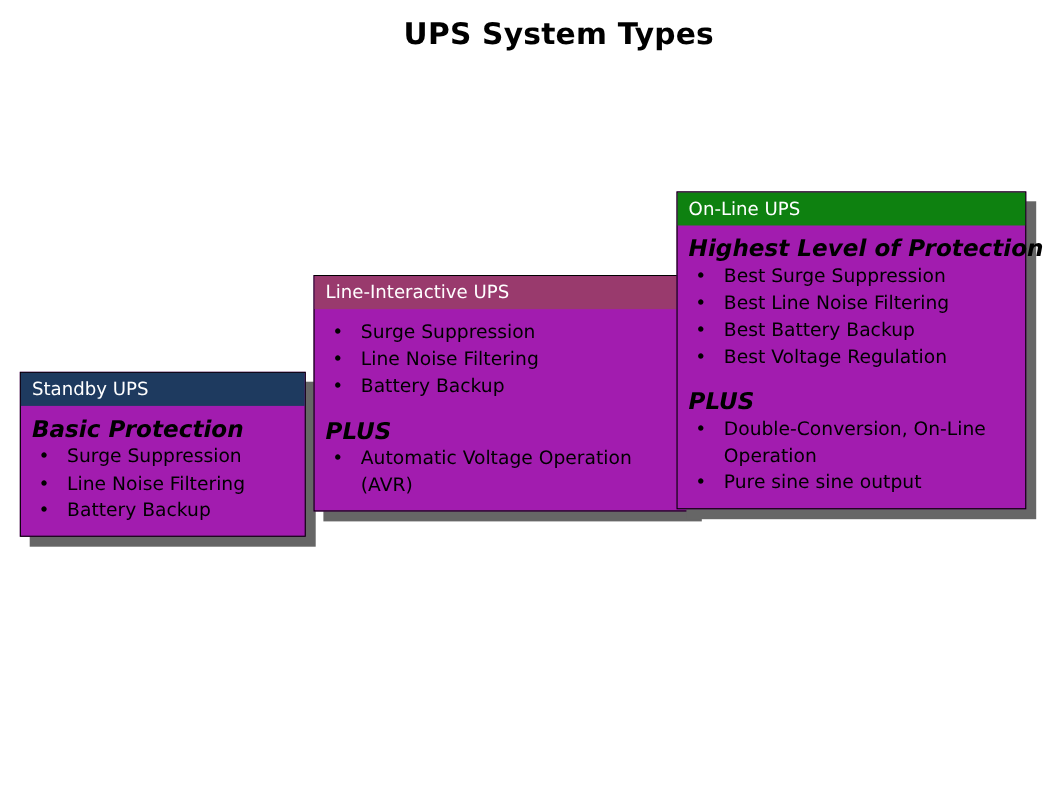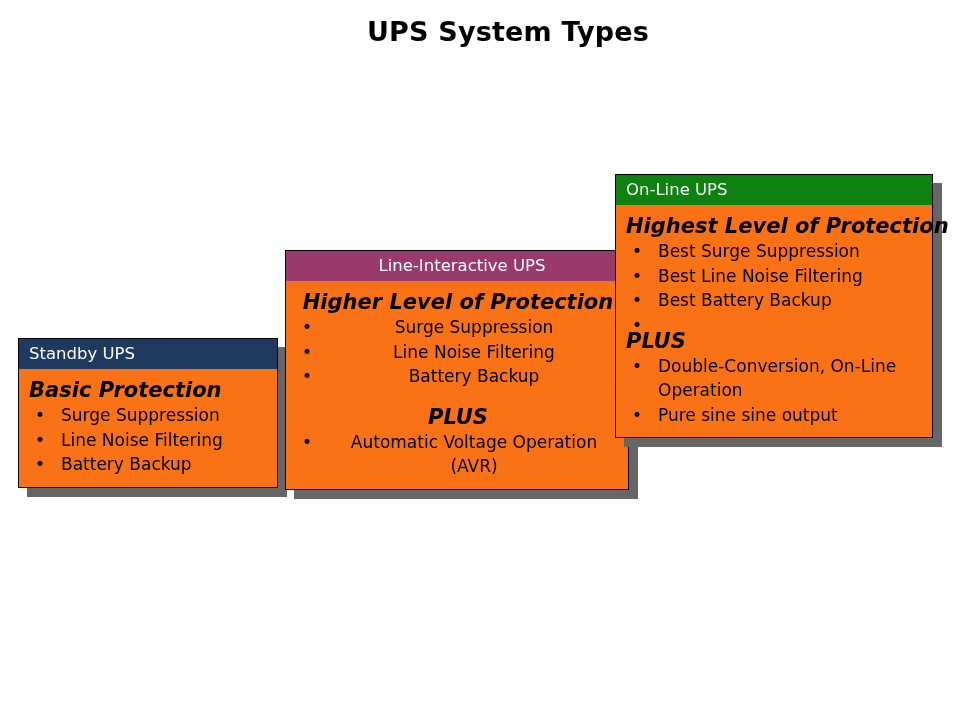--- a/index.html
+++ b/index.html
@@ -24,21 +24,21 @@
     font-size: 27px;
     font-weight: bold;
     color: #000000;
     letter-spacing: 0.2px;
     padding-left: 28px;
   }
 
   .ups-card {
     position: absolute;
     box-sizing: border-box;
-    background: #f97316;
+    background: #a21caf;
     border: 1.5px solid #000000;
     box-shadow: 9px 9px 0 0 #666666;
   }
 
   .card-header {
     box-sizing: border-box;
     height: 30px;
     line-height: 30px;
     padding-left: 10px;
     color: #ffffff;
@@ -94,21 +94,20 @@
     left: 18px;
     top: 338px;
     width: 260px;
   }
   #card-standby .card-header { background: #1E3A5F; }
 
   #card-line-interactive {
     left: 285px;
     top: 250px;
     width: 344px;
-    text-align: center;
   }
   #card-line-interactive .card-header { background: #993A6D; }
 
   #card-online {
     left: 615px;
     top: 174px;
     width: 318px;
   }
   #card-online .card-header { background: #0E8110; }
 </style>
@@ -134,21 +133,20 @@
         <span class="bullet-dot">•</span>
         <span>Battery Backup</span>
       </li>
     </ul>
   </div>
 </div>
 
 <div class="ups-card" id="card-line-interactive">
   <div class="card-header">Line-Interactive UPS</div>
   <div class="card-body">
-    <div class="section-heading">Higher Level of Protection</div>
     <ul class="bullet-list">
       <li class="bullet-item">
         <span class="bullet-dot">•</span>
         <span>Surge Suppression</span>
       </li>
       <li class="bullet-item">
         <span class="bullet-dot">•</span>
         <span>Line Noise Filtering</span>
       </li>
       <li class="bullet-item">
@@ -178,20 +176,21 @@
       <li class="bullet-item">
         <span class="bullet-dot">•</span>
         <span>Best Line Noise Filtering</span>
       </li>
       <li class="bullet-item">
         <span class="bullet-dot">•</span>
         <span>Best Battery Backup</span>
       </li>
       <li class="bullet-item">
         <span class="bullet-dot">•</span>
+        <span>Best Voltage Regulation</span>
       </li>
     </ul>
     <div class="section-heading spaced">PLUS</div>
     <ul class="bullet-list">
       <li class="bullet-item">
         <span class="bullet-dot">•</span>
         <span>Double-Conversion, On-Line Operation</span>
       </li>
       <li class="bullet-item">
         <span class="bullet-dot">•</span>

